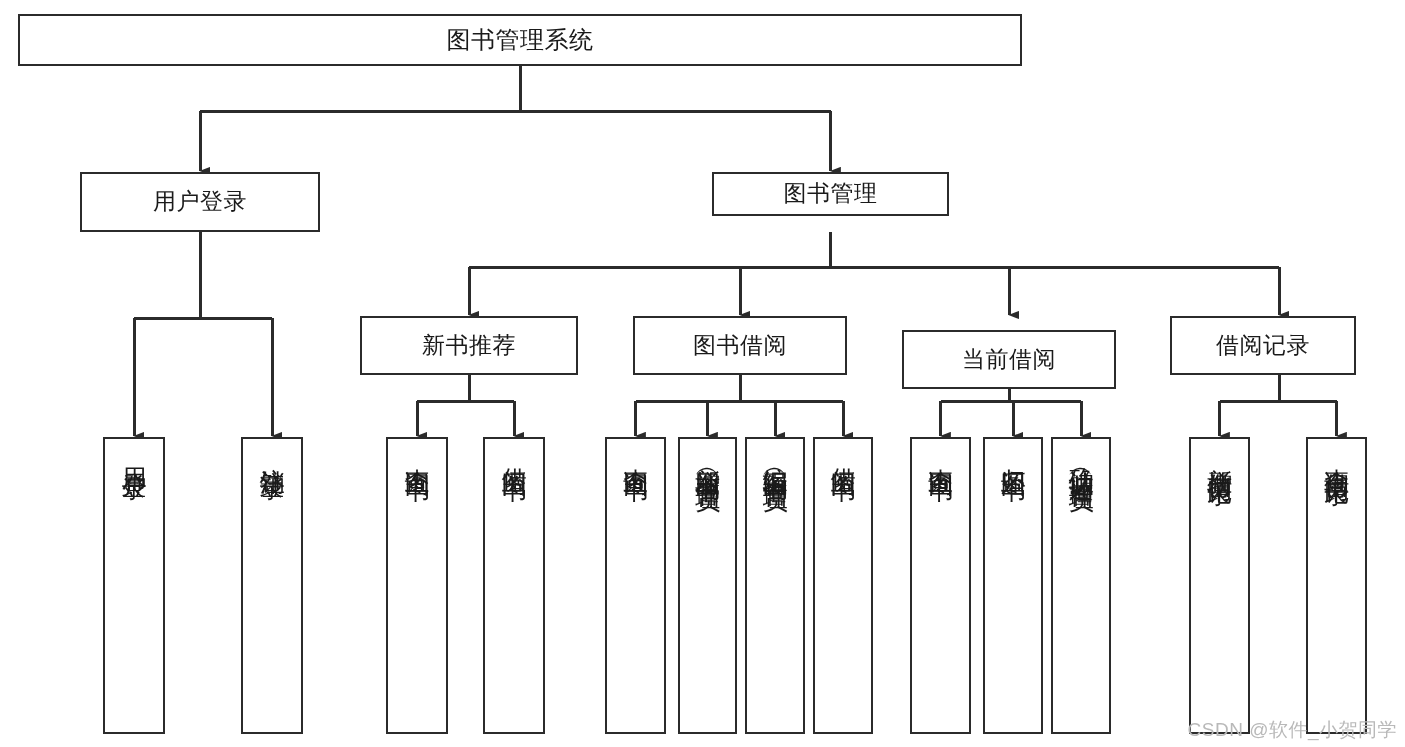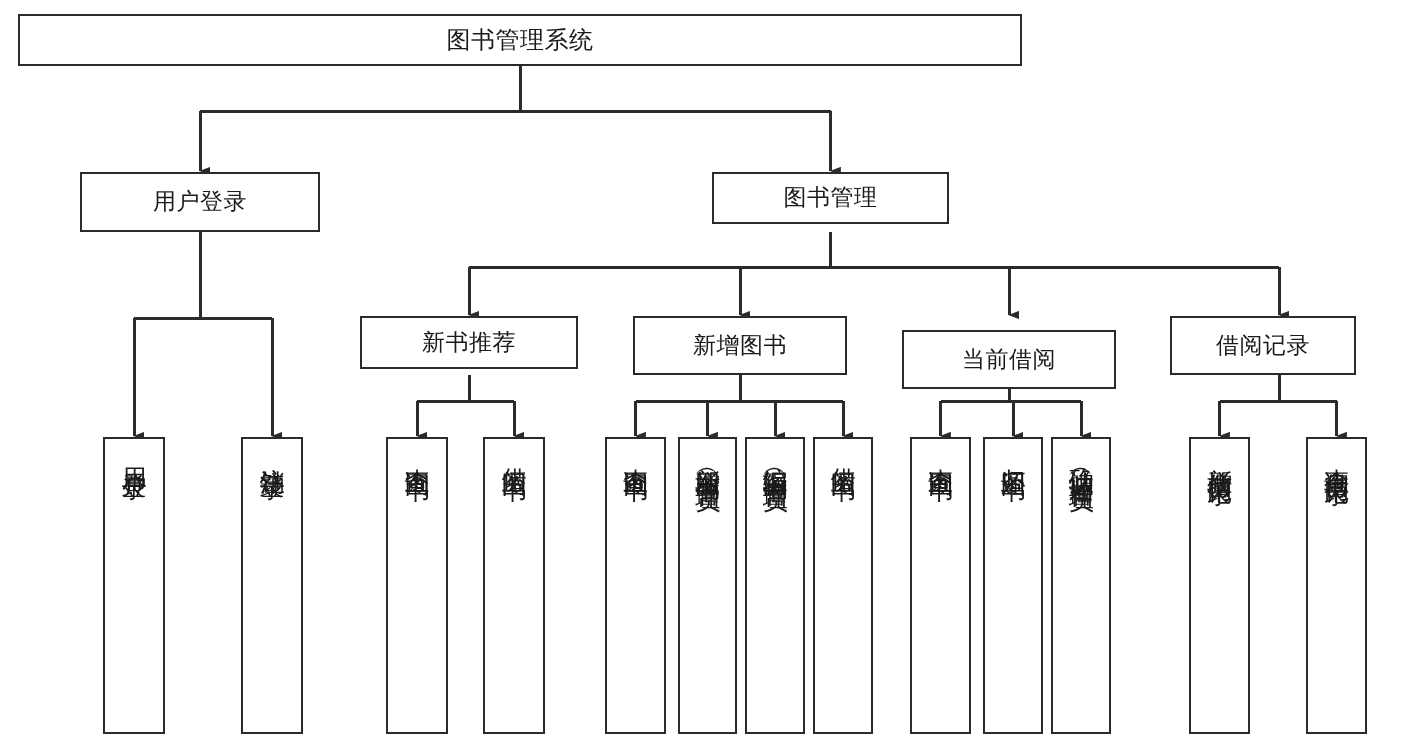--- a/index.html
+++ b/index.html
@@ -118,28 +118,28 @@
       </g>
   </svg>
 
   <div id="nodes">
       <div class="node horizontal root" style="left: 18px; top: 14px; width: 1004px; height: 52px;">
         <span class="node-label">图书管理系统</span>
       </div>
       <div class="node horizontal" style="left: 80px; top: 172px; width: 240px; height: 60px;">
         <span class="node-label">用户登录</span>
       </div>
-      <div class="node horizontal" style="left: 712px; top: 172px; width: 237px; height: 52px;">
+      <div class="node horizontal" style="left: 712px; top: 172px; width: 237px; height: 44px;">
         <span class="node-label">图书管理</span>
       </div>
-      <div class="node horizontal" style="left: 360px; top: 316px; width: 218px; height: 53px;">
+      <div class="node horizontal" style="left: 360px; top: 316px; width: 218px; height: 59px;">
         <span class="node-label">新书推荐</span>
       </div>
       <div class="node horizontal" style="left: 633px; top: 316px; width: 214px; height: 59px;">
-        <span class="node-label">新增图书</span>
+        <span class="node-label">图书借阅</span>
       </div>
       <div class="node horizontal" style="left: 902px; top: 316px; width: 214px; height: 59px; margin-top: 14px;">
         <span class="node-label">当前借阅</span>
       </div>
       <div class="node horizontal" style="left: 1170px; top: 316px; width: 186px; height: 59px;">
         <span class="node-label">借阅记录</span>
       </div>
       <div class="node vertical" style="left: 103px; top: 437px; width: 62px; height: 297px;">
         <span class="node-label">用户登录</span>
       </div>
@@ -174,13 +174,14 @@
         <span class="node-label">确认归还（管理员）</span>
       </div>
       <div class="node vertical" style="left: 1189px; top: 437px; width: 61px; height: 297px;">
         <span class="node-label">新增借阅记录</span>
       </div>
       <div class="node vertical" style="left: 1306px; top: 437px; width: 61px; height: 297px;">
         <span class="node-label">查询借阅记录</span>
       </div>
     </div>
 
+  <div class="watermark">CSDN @软件_小贺同学</div>
 </div>
 
 </body></html>

